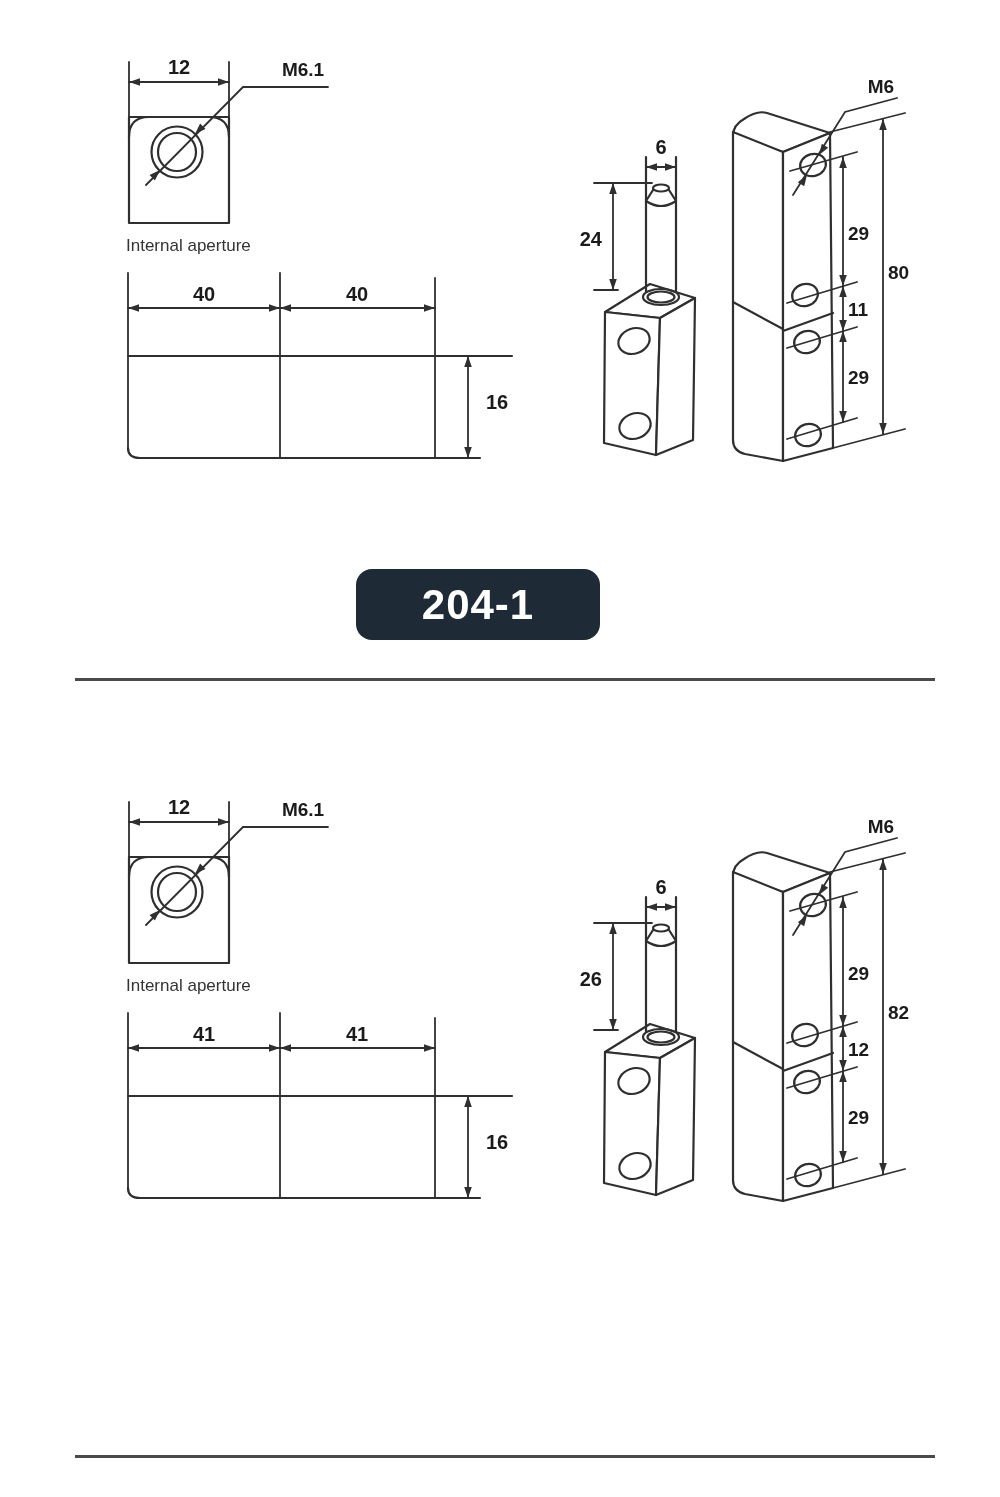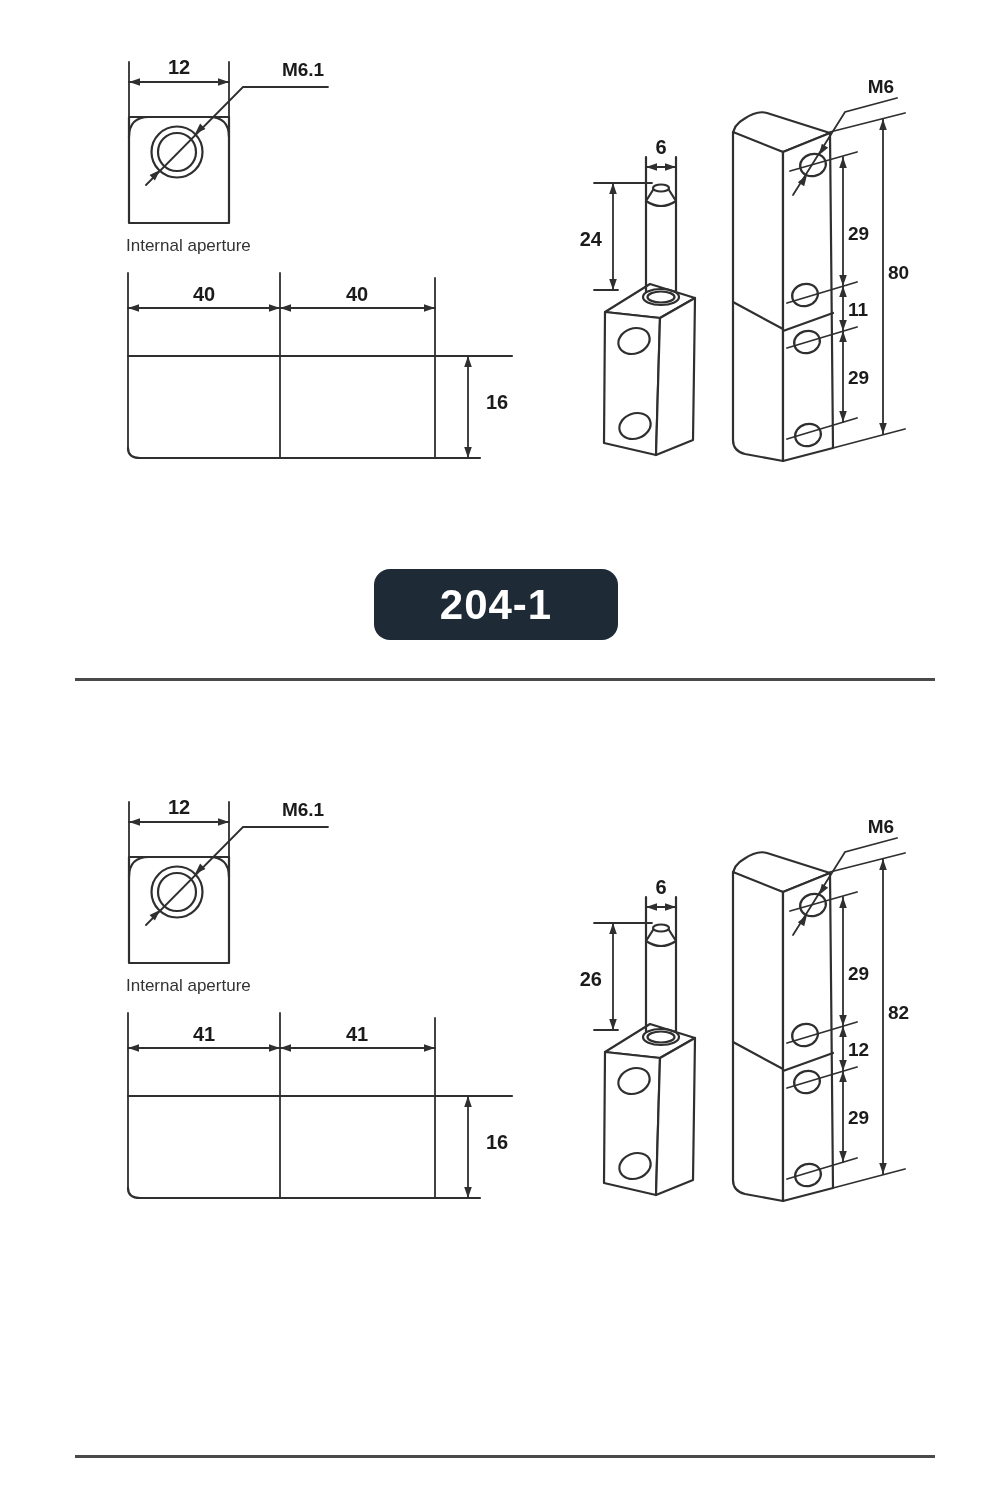--- a/index.html
+++ b/index.html
@@ -1,21 +1,21 @@
 <!DOCTYPE html>
 <html><head>
 <meta charset="utf-8">
 <style>
   html,body{margin:0;padding:0;background:#ffffff;}
   .canvas{position:relative;width:1000px;height:1497px;background:#ffffff;overflow:hidden;
           font-family:"Liberation Sans",sans-serif;}
   .drawing{position:absolute;left:0;width:1000px;height:520px;}
   #drawing-1{top:40px;}
   #drawing-2{top:780px;}
-  .badge{position:absolute;left:374px;width:244px;height:71px;background:#1e2a35;border-radius:16px;
+  .badge{position:absolute;left:356px;width:244px;height:71px;background:#1e2a35;border-radius:16px;
          display:flex;align-items:center;justify-content:center;color:#ffffff;font-size:42px;
          font-weight:bold;letter-spacing:1px;}
   #badge-1{top:569px;}
   #badge-2{top:1321px;}
   .divider{position:absolute;left:75px;width:860px;height:3px;background:#4a4a4a;}
   #divider-1{top:678px;}
   #divider-2{top:1455px;}
   
   .ln{stroke:#2f2f2f;stroke-width:2.2;fill:none;stroke-linecap:round;stroke-linejoin:round;}
   .dl{stroke:#2f2f2f;stroke-width:1.8;fill:none;stroke-linecap:round;}

